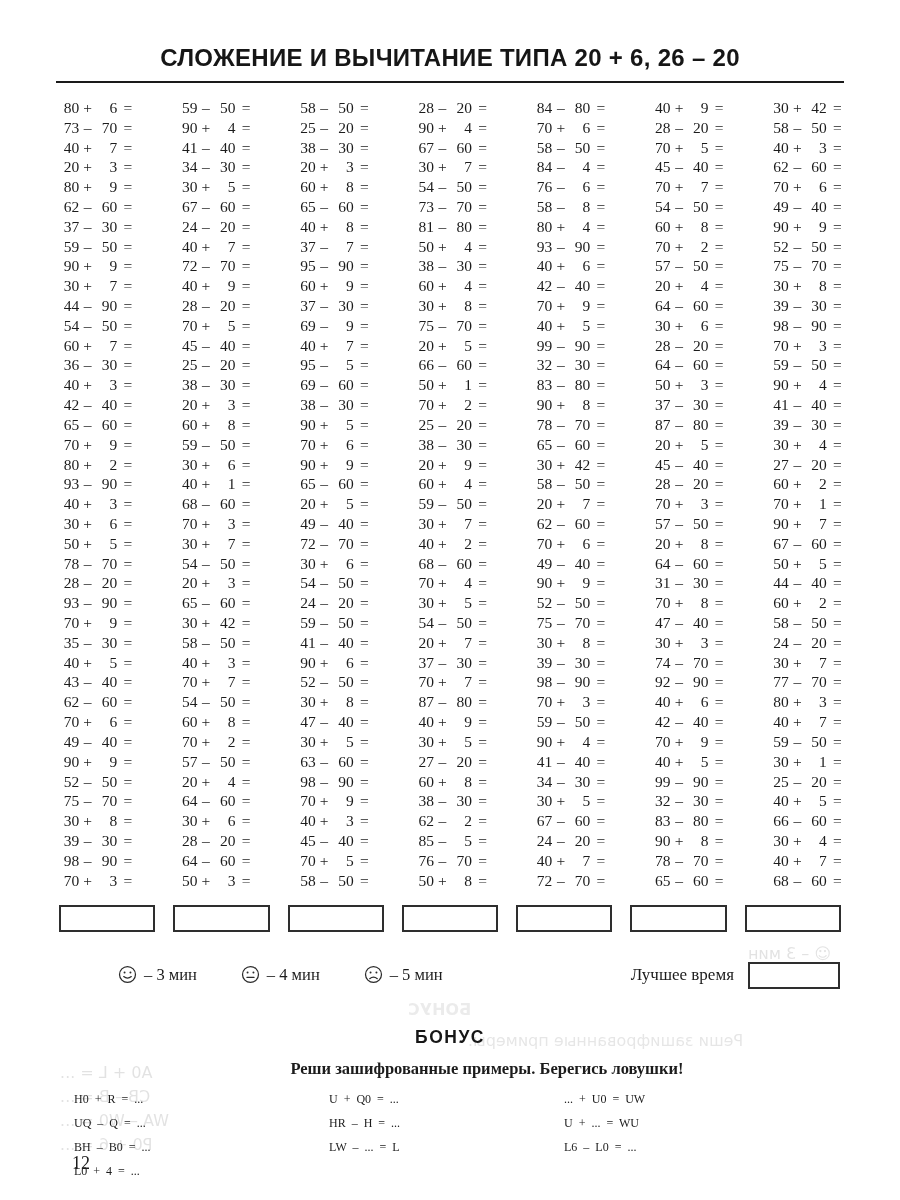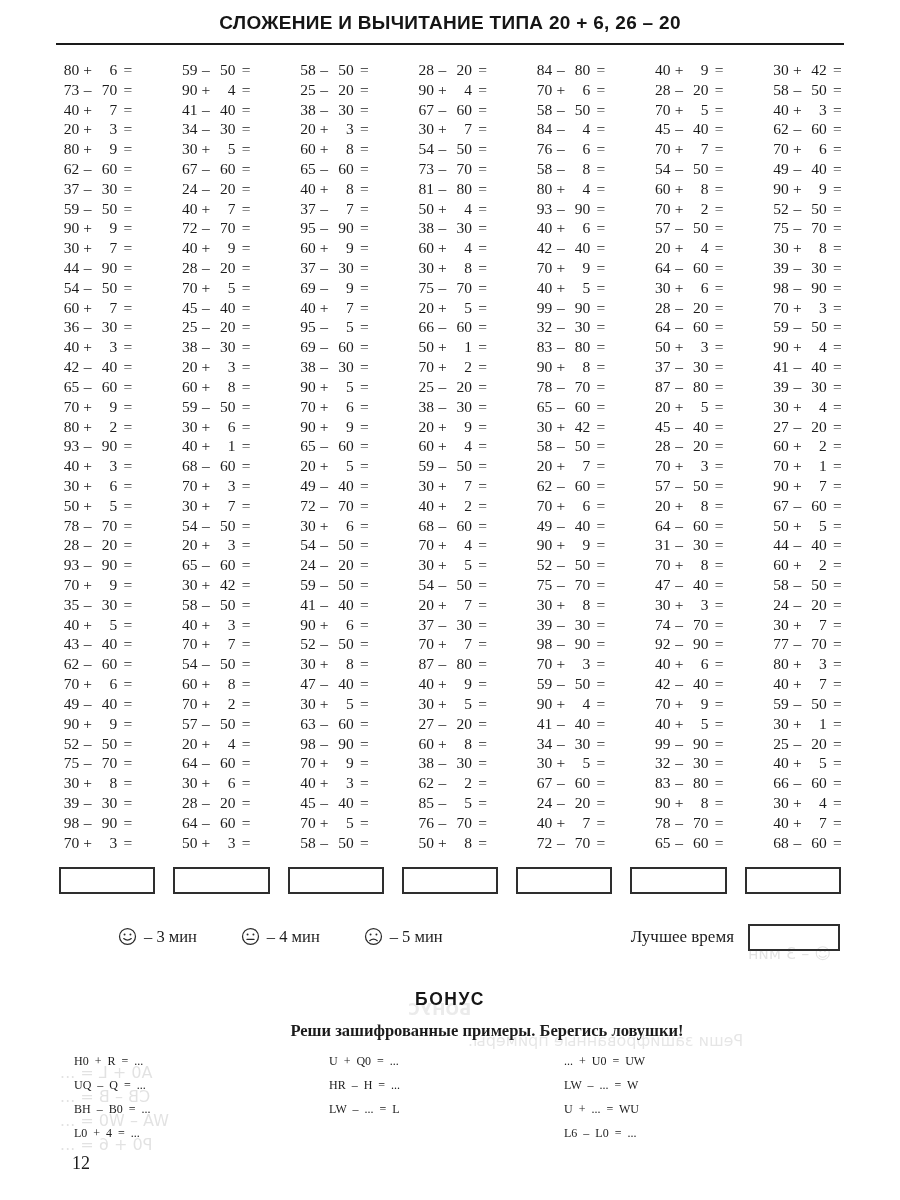--- a/index.html
+++ b/index.html
@@ -10,22 +10,22 @@
     color:#1c1c1c;
     position:relative;
     overflow:hidden;
   }
   .page { position:absolute; inset:0; background:#fff; }
 
   .title {
     text-align:center;
     font-family:"Liberation Sans","DejaVu Sans",sans-serif;
     font-weight:bold;
-    font-size:19px;
-    padding-top:12px;
+    font-size:24px;
+    padding-top:44px;
     letter-spacing:.3px;
     color:#161616;
   }
   .rule { height:2px; background:#1a1a1a; margin:9px 56px 0 56px; }
 
   .grid {
     display:grid;
     grid-template-columns:repeat(7,1fr);
     padding:15px 50px 0 50px;
     gap:28px;
@@ -1876,21 +1876,20 @@
         <div class="bline">BH – B0 = ...</div>
         <div class="bline">L0 + 4 = ...</div>
       </div>
       <div class="bcol">
         <div class="bline">U + Q0 = ...</div>
         <div class="bline">HR – H = ...</div>
         <div class="bline">LW – ... = L</div>
       </div>
       <div class="bcol">
         <div class="bline">... + U0 = UW</div>
-        <div class="bline">LW – ... = W</div>
         <div class="bline">U + ... = WU</div>
         <div class="bline">L6 – L0 = ...</div>
       </div>
     </div>
 
   <div class="page-number">12</div>
 
   <div>
     <div class="ghost g0">☺ – 3 мин</div>
     <div class="ghost g1">БОНУС</div>

